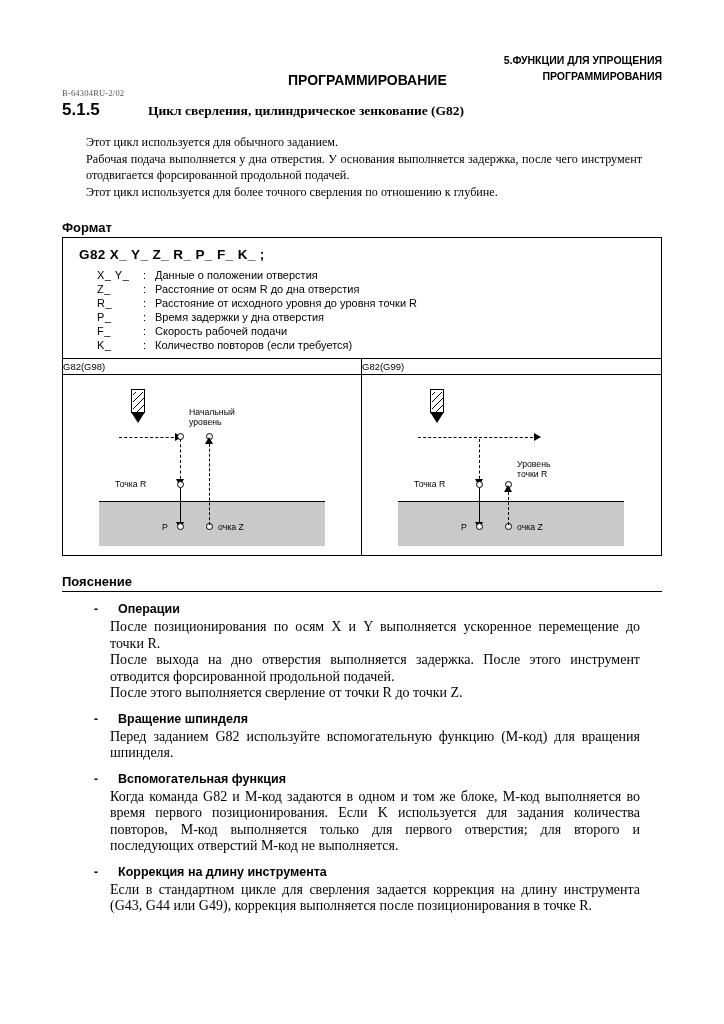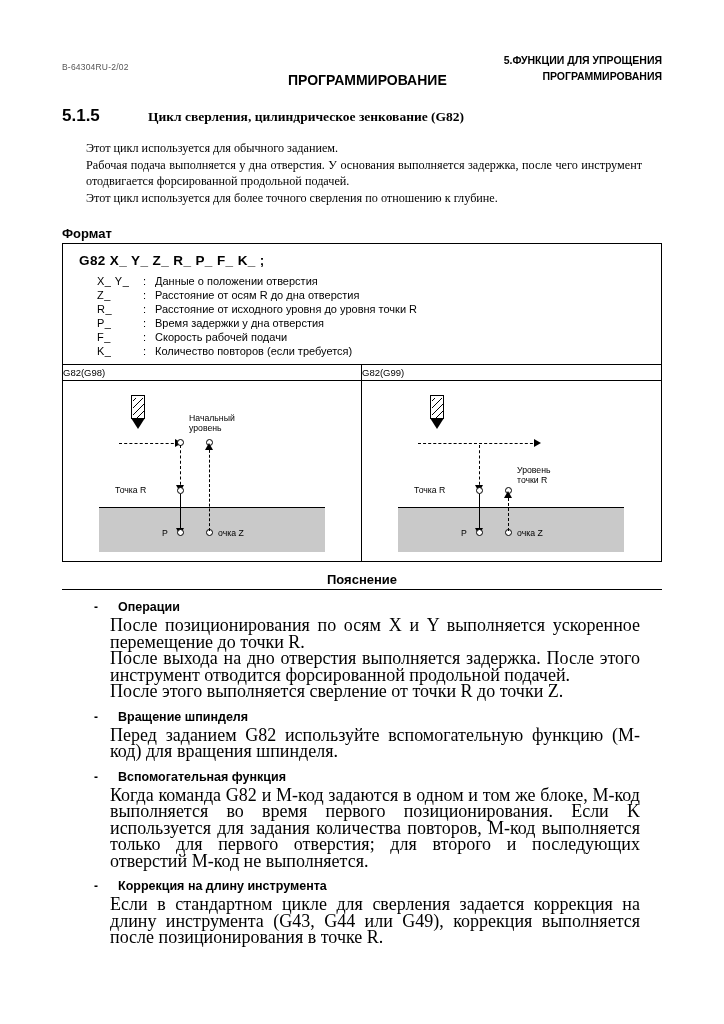--- a/index.html
+++ b/index.html
@@ -25,22 +25,22 @@
   }
 
   
   .header {
     position: relative;
     height: 40px;
   }
   .doc-code {
     position: absolute;
     left: 0;
-    top: 14px;
-    font-family: Liberation Sans, sans-serif;
+    top: 40px;
+    font-family: Liberation Serif, serif;
     font-size: 8.5px;
     color: #555;
     letter-spacing: .2px;
   }
   .header-center {
     position: absolute;
     left: 226px;
     top: 24px;
     font-family: "Liberation Sans", sans-serif;
     font-size: 14px;
@@ -53,21 +53,21 @@
     top: 4px;
     text-align: right;
     font-family: "Liberation Sans", sans-serif;
     font-size: 10.5px;
     font-weight: bold;
     line-height: 16px;
   }
 
   
   .section-title-row {
-    margin-top: 18px;
+    margin-top: 12px;
     display: flex;
     align-items: baseline;
   }
   .section-num {
     font-family: "Liberation Sans", sans-serif;
     font-size: 17px;
     font-weight: bold;
     width: 86px;
   }
   .section-name {
@@ -235,42 +235,41 @@
     font-size: 8.7px;
     line-height: 10px;
     white-space: nowrap;
   }
 
   
   .explain-head {
     font-family: "Liberation Sans", sans-serif;
     font-size: 13px;
     font-weight: bold;
-    margin-top: 10px;
-    text-align: center;
+    margin-top: 18px;
   }
   .sub {
     margin: 10px 0 0 32px;
     display: flex;
   }
   .sub .dash {
     width: 24px;
     font-family: "Liberation Sans", sans-serif;
     font-size: 12px;
     font-weight: bold;
   }
   .sub .sub-title {
     font-family: "Liberation Sans", sans-serif;
     font-size: 12.5px;
     font-weight: bold;
   }
   .body-text {
     margin: 3px 0 0 48px;
     width: 530px;
-    font-size: 18px;
+    font-size: 14px;
     line-height: 16.5px;
     text-align: justify;
   }
   .body-text p { margin: 0; }
 
   
   .footer {
     position: absolute;
     left: 0;
     right: 0;

